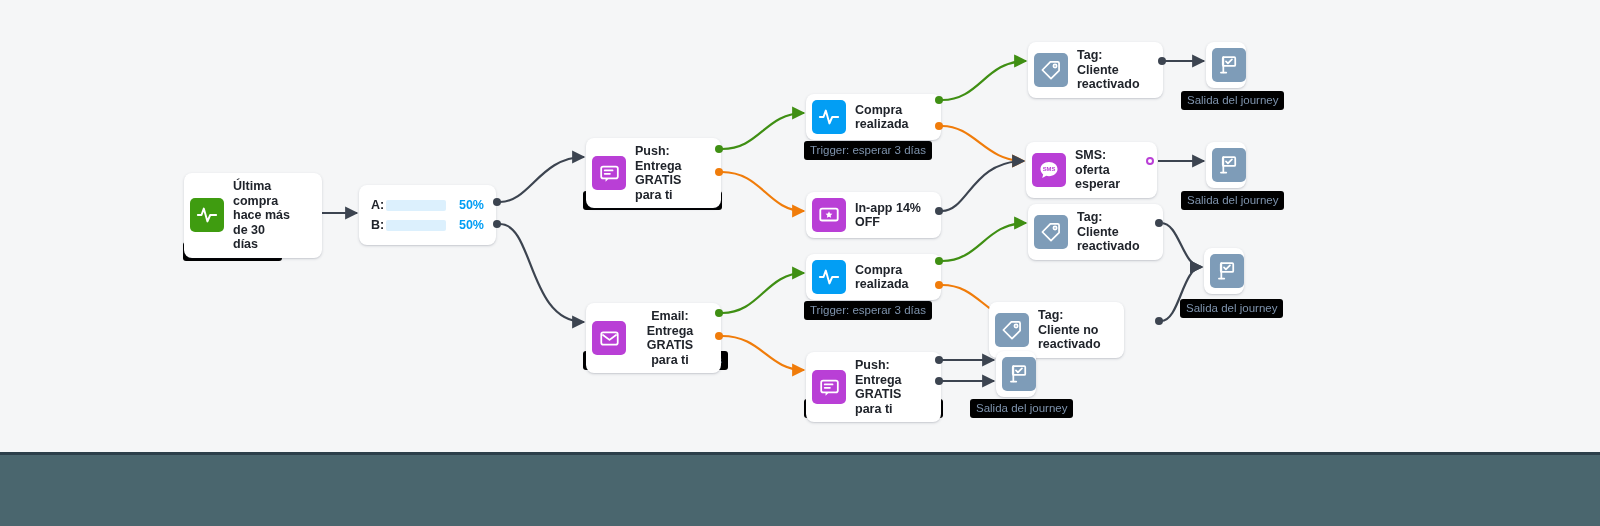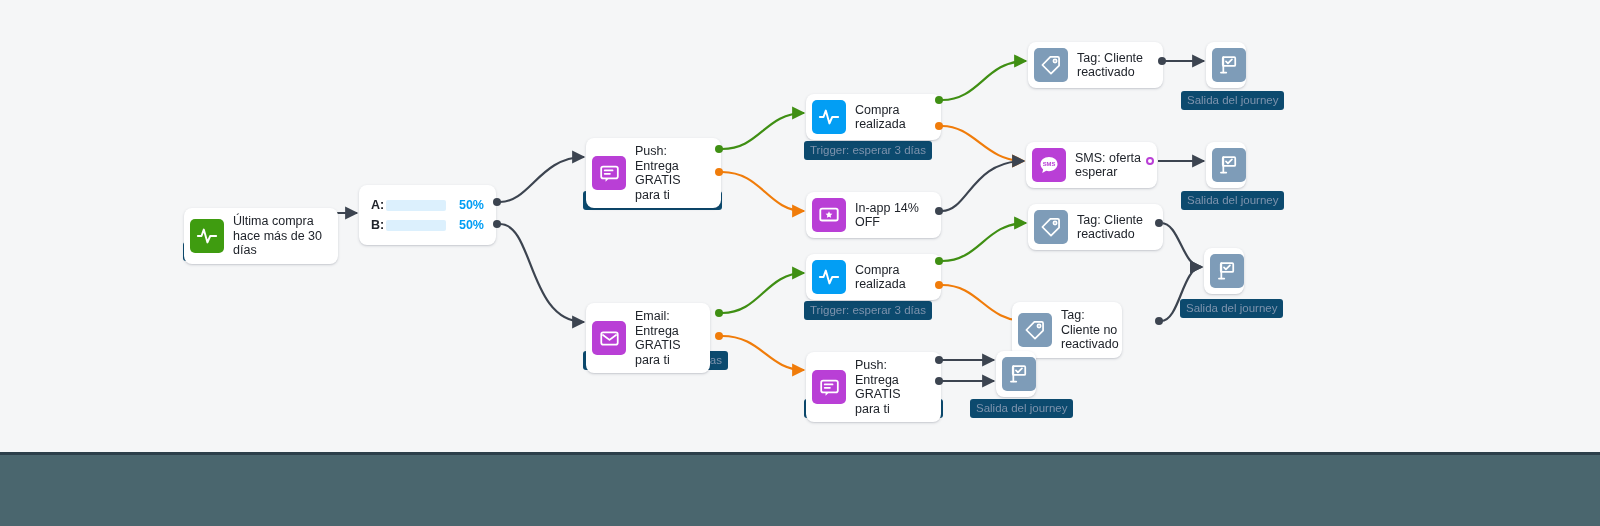--- a/index.html
+++ b/index.html
@@ -42,27 +42,27 @@
     justify-content: center;
   }
   .node .nicon svg { display: block; }
   .node .nlabel {
     font-size: 12.5px;
     line-height: 14.5px;
     color: #20242b;
     margin-left: 9px;
     margin-right: 10px;
     white-space: pre-line;
-    font-weight: 400;
+    font-weight: 700;
   }
   .node.iconly { padding: 6px; }
 
   .chip {
     position: absolute;
-    background: #0c4a6e;
+    background: #000000;
     color: #7e93ad;
     font-size: 11.5px;
     line-height: 14px;
     padding: 2px 6px 3px 6px;
     border-radius: 3px;
     white-space: nowrap;
     z-index: 4;
   }
 
   
@@ -173,21 +173,21 @@
     <path d="M 942,285 C 980,285 985,321 1026,321" fill="none" stroke="#f07c0a" stroke-width="2.2" marker-end="url(#ah-orange)"></path>
 
     <path d="M 1161,223 C 1180,223 1182,267 1202,267" fill="none" stroke="#3c4450" stroke-width="2.2" marker-end="url(#ah-dark)"></path>
 
     <path d="M 1161,321 C 1180,321 1182,267 1202,267" fill="none" stroke="#3c4450" stroke-width="2.2" marker-end="url(#ah-dark)"></path>
 
     <path d="M 941,360 L 994,360" fill="none" stroke="#3c4450" stroke-width="2.2" marker-end="url(#ah-dark)"></path>
     <path d="M 941,381 L 994,381" fill="none" stroke="#3c4450" stroke-width="2.2" marker-end="url(#ah-dark)"></path>
   </svg>
 
-  <div class="node" style="left:184px; top:208px; width:154px;justify-content:flex-end;">
+  <div class="node" style="left:184px; top:173px; width:138px;justify-content:flex-end;">
     <span class="nicon" style="background:#3f9c10;">
       <svg width="22" height="22" viewBox="0 0 24 24">
           <path d="M2 12h4l2.5-7 4 14L15.5 12H22" fill="none" stroke="#fff" stroke-width="2.1" stroke-linecap="round" stroke-linejoin="round"></path>
         </svg>
     </span>
     <span class="nlabel">Última compra
 hace más de 30
 días</span>
   </div>
   <div class="chip" style="left:183px; top:242px;">Empezar journey</div>
@@ -289,21 +289,21 @@
           <rect x="5.2" y="3.4" width="13.6" height="9.6" rx="1.1" fill="none" stroke="#fff" stroke-width="1.9"></rect>
           <path d="M8.7 8.1 L10.8 10.2 L15.2 5.9" fill="none" stroke="#fff" stroke-width="1.9" stroke-linecap="round" stroke-linejoin="round"></path>
           <path d="M5.8 3.4 V20" stroke="#fff" stroke-width="1.9" stroke-linecap="round"></path>
           <path d="M3.2 20.3 H9" stroke="#fff" stroke-width="1.9" stroke-linecap="round"></path>
         </svg>
     </span>
 
   </div>
   <div class="chip" style="left:1181px; top:191px;">Salida del journey</div>
 
-  <div class="node" style="left:586px; top:303px; width:124px;">
+  <div class="node" style="left:586px; top:303px; width:135px;text-align:center;">
     <span class="nicon" style="background:#b93fd6;">
       <svg width="21" height="21" viewBox="0 0 24 24">
           <rect x="2.6" y="5" width="18.8" height="14" rx="2.2" fill="none" stroke="#fff" stroke-width="2"></rect>
           <path d="M4.5 8 L12 13.6 L19.5 8" fill="none" stroke="#fff" stroke-width="2" stroke-linecap="round" stroke-linejoin="round"></path>
         </svg>
     </span>
     <span class="nlabel">Email: Entrega
 GRATIS para ti</span>
   </div>
   <span class="port green" style="left:715px; top:309px;"></span>
@@ -328,21 +328,21 @@
       <svg width="22" height="22" viewBox="0 0 24 24">
           <path d="M11.3 3.2 H19.4 A1.4 1.4 0 0 1 20.8 4.6 V12.7 L12 21.4 L2.6 12 z" fill="none" stroke="#fff" stroke-width="1.9" stroke-linejoin="round"></path>
           <circle cx="16.4" cy="7.6" r="1.8" fill="none" stroke="#fff" stroke-width="1.8"></circle>
         </svg>
     </span>
     <span class="nlabel">Tag: Cliente
 reactivado</span>
   </div>
   <span class="port" style="left:1155px; top:219px;"></span>
 
-  <div class="node" style="left:1012px; top:302px; width:110px;">
+  <div class="node" style="left:989px; top:302px; width:135px;">
     <span class="nicon" style="background:#7e9cb8;">
       <svg width="22" height="22" viewBox="0 0 24 24">
           <path d="M11.3 3.2 H19.4 A1.4 1.4 0 0 1 20.8 4.6 V12.7 L12 21.4 L2.6 12 z" fill="none" stroke="#fff" stroke-width="1.9" stroke-linejoin="round"></path>
           <circle cx="16.4" cy="7.6" r="1.8" fill="none" stroke="#fff" stroke-width="1.8"></circle>
         </svg>
     </span>
     <span class="nlabel">Tag: Cliente no
 reactivado</span>
   </div>
   <span class="port" style="left:1155px; top:317px;"></span>

